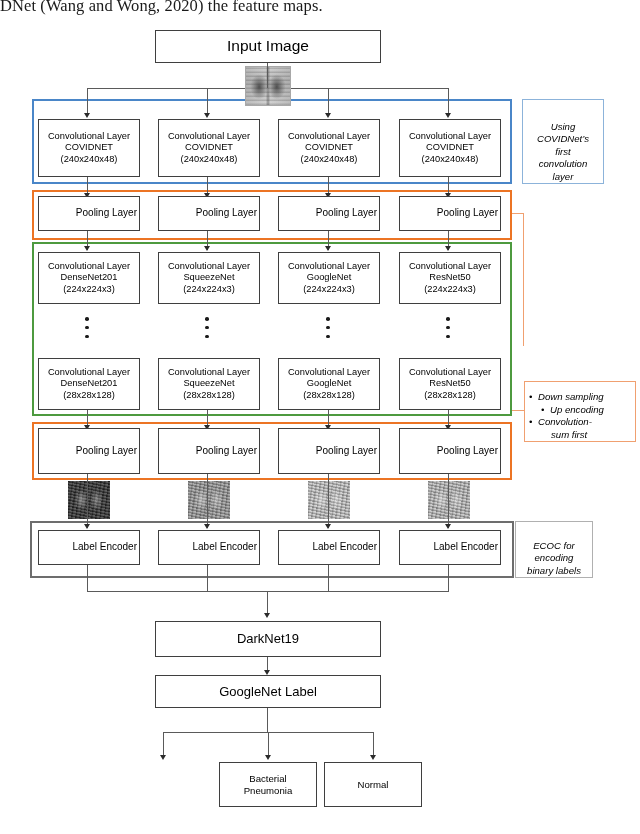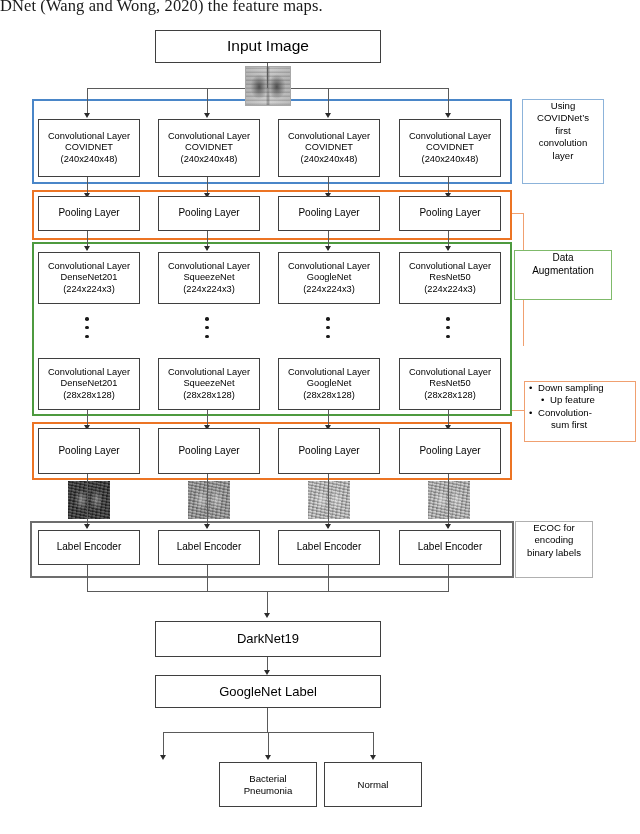--- a/index.html
+++ b/index.html
@@ -31,40 +31,41 @@
     display: flex; align-items: center; justify-content: center;
     text-align: center;
     color: #000;
     line-height: 1.22;
     z-index: 6;
   }
   .node .lines { width: 100%; padding: 0 2px; }
   .node .ln { display: block; }
 
   .n-small { font-size: 9.3px; }
-  .n-mid   { font-size: 10px; }
+  .n-mid   { font-size: 10px; text-align: right; }
   .n-big   { font-size: 15.5px; }
   .n-med   { font-size: 13px; }
   .n-out   { font-size: 9.6px; }
 
   
   .group { background: transparent; z-index: 2; }
   .g-blue   { border: 2px solid #4a86c8; }
   .g-orange { border: 2px solid #ec7424; }
   .g-green  { border: 2px solid #4d9a3f; }
   .g-gray   { border: 2.2px solid #6d6d6d; }
 
   
   .anno {
     background: #fff;
-    display: flex; align-items: flex-start; justify-content: center;
+    display: flex; align-items: flex-end; justify-content: center;
     text-align: center;
     color: #000;
     line-height: 1.3;
     z-index: 7;
+    font-style: italic;
   }
   .anno .ln { display: block; }
   .a-blue  { border: 1.3px solid #8cb3da; font-size: 9.6px; }
   .a-green { border: 1.3px solid #7fba6a; font-size: 10px; }
   .a-orng  { border: 1.3px solid #f0a070; font-size: 9.6px; }
   .a-gray  { border: 1.3px solid #b0b0b0; font-size: 9.6px; }
 
   .bullets { text-align: left; padding-left: 4px; width: 100%; }
   .bullets .bl { display: block; white-space: nowrap; }
   .bullets .bl .dot { display: inline-block; width: 9px; }
@@ -256,26 +257,20 @@
     </div>
   </div>
   <div class="abs node n-small" style="left:399px; top:252px; width:102px; height:52px;">
     <div class="lines">
       <span class="ln">Convolutional Layer</span>
       <span class="ln">ResNet50</span>
       <span class="ln">(224x224x3)</span>
     </div>
   </div>
 
-  <div class="abs anno a-green" style="left:514px; top:250px; width:98px; height:50px;">
-    <div>
-      <span class="ln">Data</span>
-      <span class="ln">Augmentation</span>
-    </div>
-  </div>
 
   <div class="abs dots" style="left:85px;  top:317px;">
       <i></i>
       <i></i>
       <i></i>
     </div>
   <div class="abs dots" style="left:205px; top:317px;">
       <i></i>
       <i></i>
       <i></i>
@@ -318,21 +313,21 @@
       <span class="ln">ResNet50</span>
       <span class="ln">(28x28x128)</span>
     </div>
   </div>
 
   <div class="abs tick" style="left:512px; top:410px; width:12px; height:1.2px; background:#f0a070;"></div>
 
   <div class="abs anno a-orng" style="left:524px; top:381px; width:112px; height:61px;">
     <div class="bullets">
       <span class="bl"><span class="dot">•</span><span>Down sampling</span></span>
-      <span class="bl bul-2"><span class="dot">•</span><span>Up feature</span></span>
+      <span class="bl bul-2"><span class="dot">•</span><span>Up encoding</span></span>
       <span class="bl"><span class="dot">•</span><span>Convolution-</span></span>
       <span class="bl bul-3cont">sum first</span>
     </div>
   </div>
 
   <div class="abs vline" style="left:87px;  top:410px; height:19px;"></div>
   <div class="abs vline" style="left:207px; top:410px; height:19px;"></div>
   <div class="abs vline" style="left:328px; top:410px; height:19px;"></div>
   <div class="abs vline" style="left:448px; top:410px; height:19px;"></div>
   <div class="abs arrow" style="left:83.5px;  top:425px;"></div>

